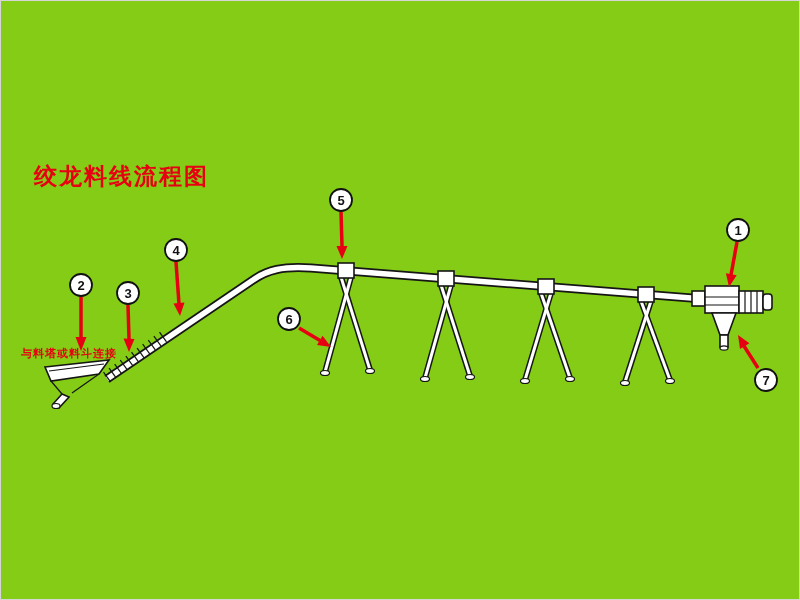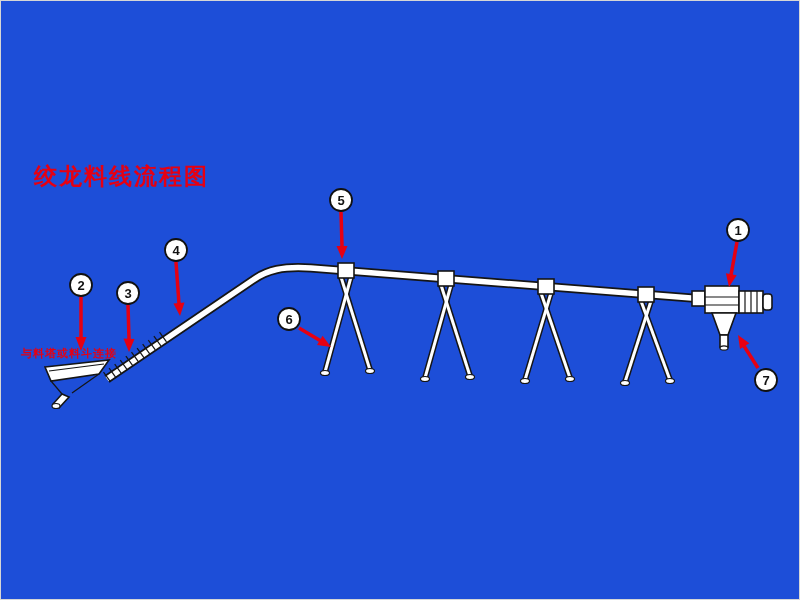--- a/index.html
+++ b/index.html
@@ -1,17 +1,17 @@
 <!DOCTYPE html>
 <html><head>
 <meta charset="utf-8">
 <style>
   html,body{margin:0;padding:0;background:#ffffff;}
   .canvas{
-    position:relative;width:800px;height:600px;background:#1d4ed8;
+    position:relative;width:800px;height:600px;background:#84cc16;
     box-sizing:border-box;border:1px solid #d6d6d6;overflow:hidden;
     font-family:"Liberation Sans","DejaVu Sans",sans-serif;
   }
   svg{display:block;}
   .title-text{fill:#e60012;font-size:23px;font-weight:bold;letter-spacing:2px;
     font-family:"Liberation Sans","DejaVu Sans",sans-serif;}
   .ann-text{fill:#e60012;font-size:11px;font-weight:bold;letter-spacing:1px;}
   .callout-circle{fill:#ffffff;stroke:#111111;stroke-width:1.8;}
   .callout-num{fill:#111111;font-size:13px;font-weight:bold;text-anchor:middle;
     font-family:"Liberation Sans","DejaVu Sans",sans-serif;}

